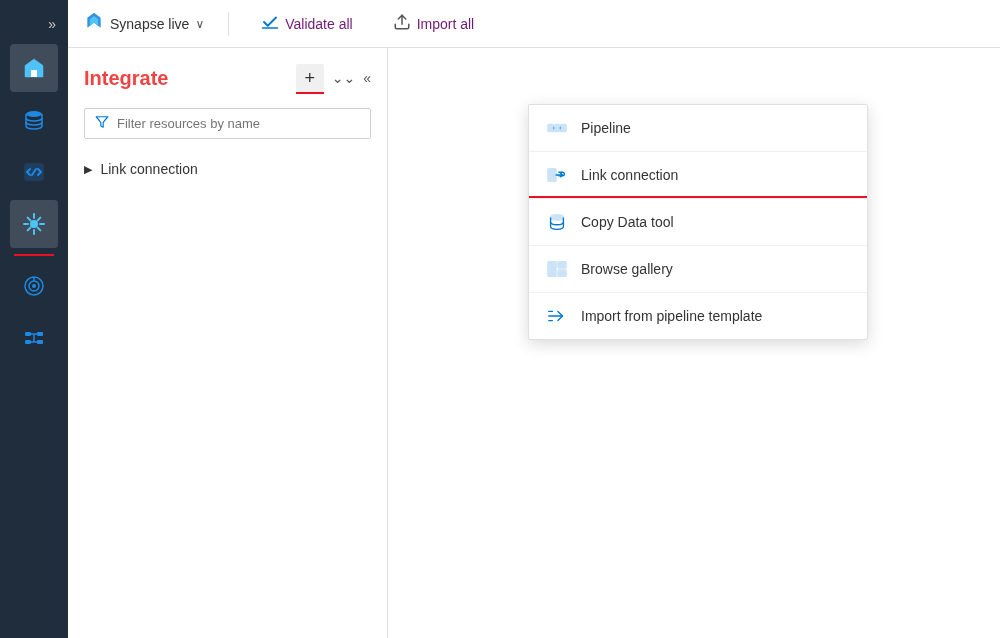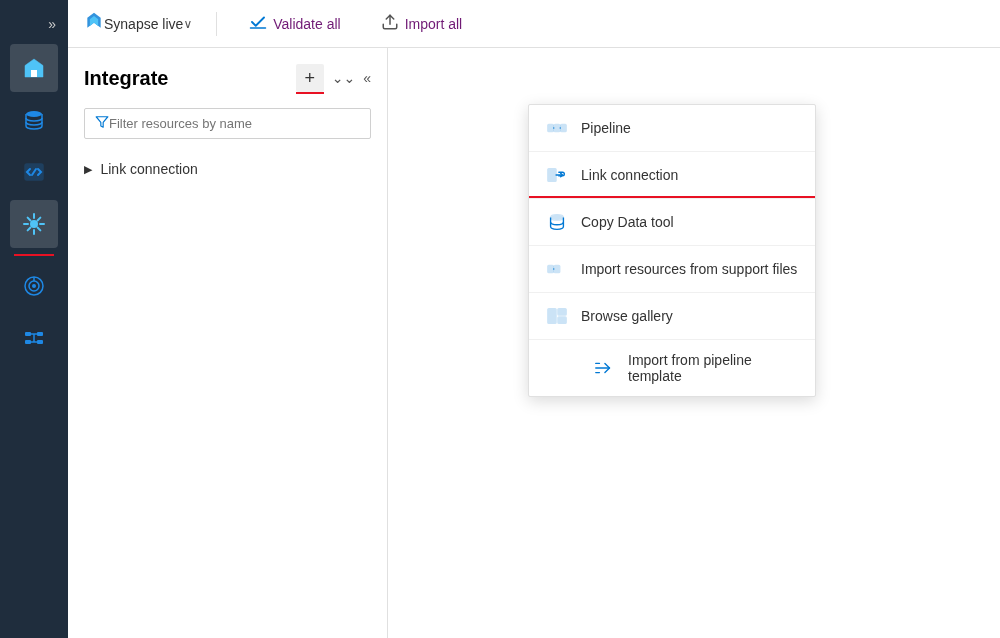--- a/index.html
+++ b/index.html
@@ -66,20 +66,21 @@
       border-bottom: 1px solid #e0e0e0;
       display: flex;
       align-items: center;
       padding: 0 16px;
       gap: 24px;
     }
 
     .topbar-synapse {
       display: flex;
       align-items: center;
+      gap: 6px;
       cursor: pointer;
     }
 
     .topbar-synapse-icon {
       color: #0078d4;
       font-size: 18px;
     }
 
     .topbar-synapse-label {
       font-size: 14px;
@@ -127,21 +128,21 @@
     .integrate-header {
       display: flex;
       align-items: center;
       justify-content: space-between;
       margin-bottom: 16px;
     }
 
     .integrate-title {
       font-size: 20px;
       font-weight: 700;
-      color: #000000;
+      color: #ef4444;
     }
 
     .integrate-actions {
       display: flex;
       align-items: center;
       gap: 8px;
     }
 
     .integrate-add-btn {
       width: 28px;
@@ -172,20 +173,21 @@
       background: none;
       border: none;
       cursor: pointer;
       font-size: 14px;
       color: #555;
     }
 
     .filter-box {
       display: flex;
       align-items: center;
+      gap: 8px;
       border: 1px solid #d0d0d0;
       border-radius: 2px;
       padding: 6px 10px;
       margin-bottom: 16px;
     }
 
     .filter-icon { color: #0078d4; font-size: 14px; }
     .filter-input {
       border: none;
       outline: none;
@@ -204,39 +206,39 @@
     }
 
     .link-chevron { color: #333; font-size: 11px; }
     .link-label { font-size: 14px; color: #333; font-weight: 500; }
 
     
     .dropdown-menu {
       position: absolute;
       top: 56px;
       left: 460px;
-      width: 288px;
+      width: 340px;
       background: #fff;
       box-shadow: 0 4px 16px rgba(0,0,0,0.15);
       border: 1px solid #e0e0e0;
       z-index: 100;
       border-radius: 2px;
     }
 
     .dropdown-item {
       display: flex;
       align-items: center;
       gap: 12px;
       padding: 12px 16px;
       cursor: pointer;
       border-bottom: 1px solid #f0f0f0;
       position: relative;
     }
 
-    .dropdown-item:last-child { border-bottom: none; margin-left: 47px; }
+    .dropdown-item:last-child { border-bottom: none; }
 
     .dropdown-item.has-underline::after {
       content: '';
       position: absolute;
       bottom: 0;
       left: 0;
       right: 0;
       height: 2px;
       background: #e81123;
     }
@@ -425,30 +427,20 @@
         <span class="dropdown-item-icon">
           <svg width="22" height="22" viewBox="0 0 24 24" fill="none">
             <ellipse cx="12" cy="7" rx="7" ry="3" fill="#0078d4" opacity="0.2" stroke="#0078d4" stroke-width="1.5"></ellipse>
             <path d="M5 7v5c0 1.657 3.134 3 7 3s7-1.343 7-3V7" stroke="#0078d4" stroke-width="1.5" fill="none"></path>
             <path d="M5 12v5c0 1.657 3.134 3 7 3s7-1.343 7-3v-5" stroke="#0078d4" stroke-width="1.5" fill="none"></path>
           </svg>
         </span>
         <span class="dropdown-item-label">Copy Data tool</span>
       </div>
 
-      <div class="dropdown-item">
-        <span class="dropdown-item-icon">
-          <svg width="22" height="22" viewBox="0 0 24 24" fill="none">
-            <rect x="2" y="8" width="6" height="8" rx="1" fill="#0078d4" opacity="0.2" stroke="#0078d4" stroke-width="1.5"></rect>
-            <rect x="9" y="8" width="6" height="8" rx="1" fill="#0078d4" opacity="0.2" stroke="#0078d4" stroke-width="1.5"></rect>
-            <line x1="8" y1="12" x2="9" y2="12" stroke="#0078d4" stroke-width="1.5"></line>
-          </svg>
-        </span>
-        <span class="dropdown-item-label">Import resources from support files</span>
-      </div>
 
       <div class="dropdown-item">
         <span class="dropdown-item-icon">
           <svg width="22" height="22" viewBox="0 0 24 24" fill="none">
             <rect x="2" y="4" width="9" height="16" rx="1" fill="#0078d4" opacity="0.2" stroke="#0078d4" stroke-width="1.5"></rect>
             <rect x="13" y="4" width="9" height="7" rx="1" fill="#0078d4" opacity="0.2" stroke="#0078d4" stroke-width="1.5"></rect>
             <rect x="13" y="13" width="9" height="7" rx="1" fill="#0078d4" opacity="0.2" stroke="#0078d4" stroke-width="1.5"></rect>
           </svg>
         </span>
         <span class="dropdown-item-label">Browse gallery</span>

